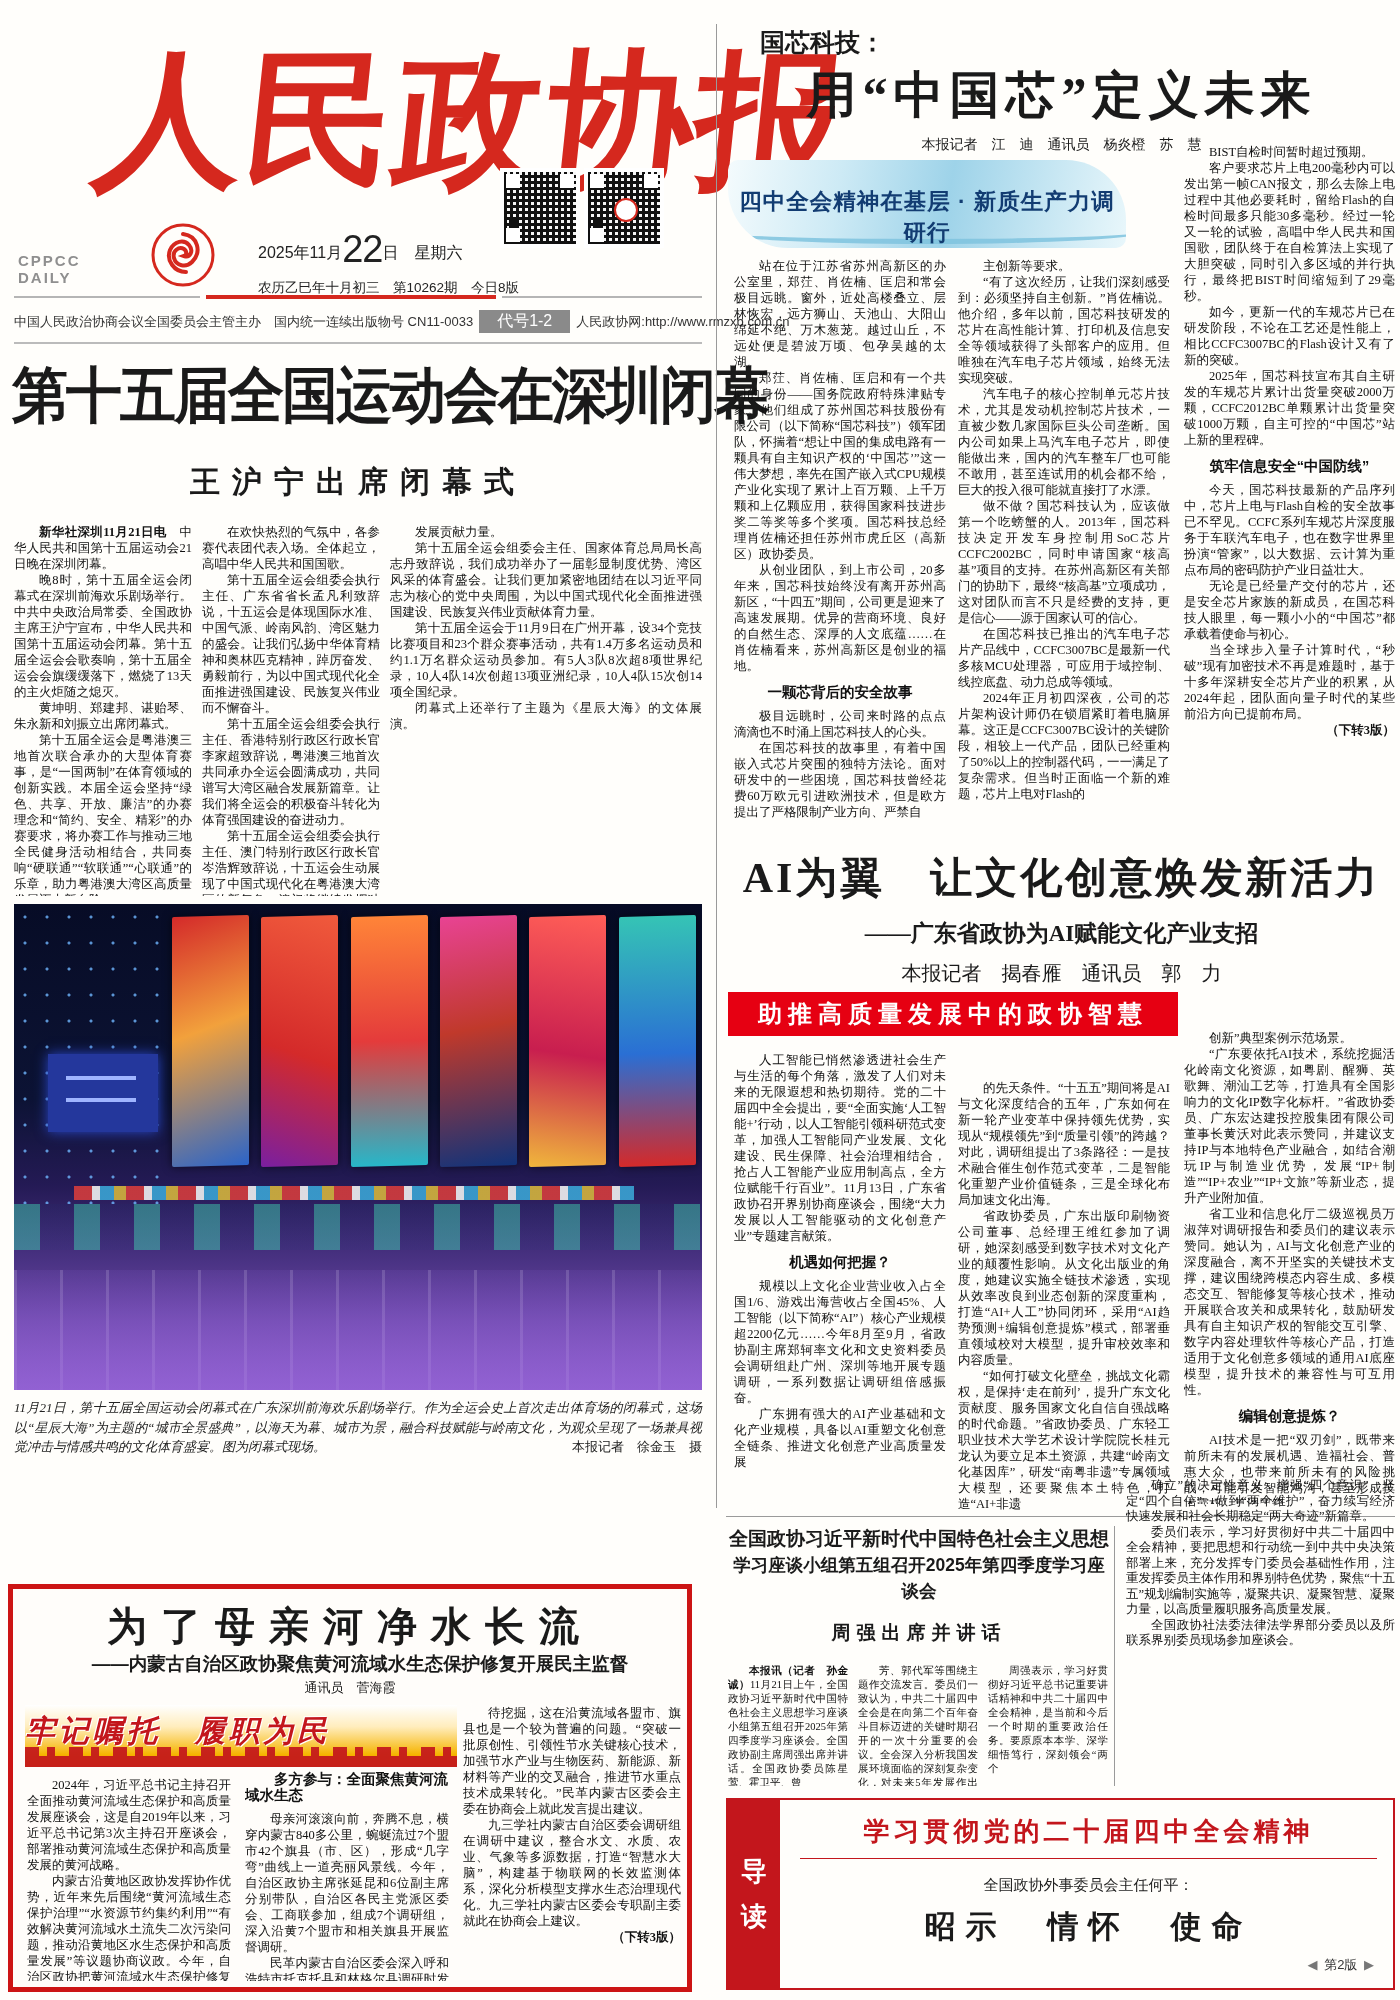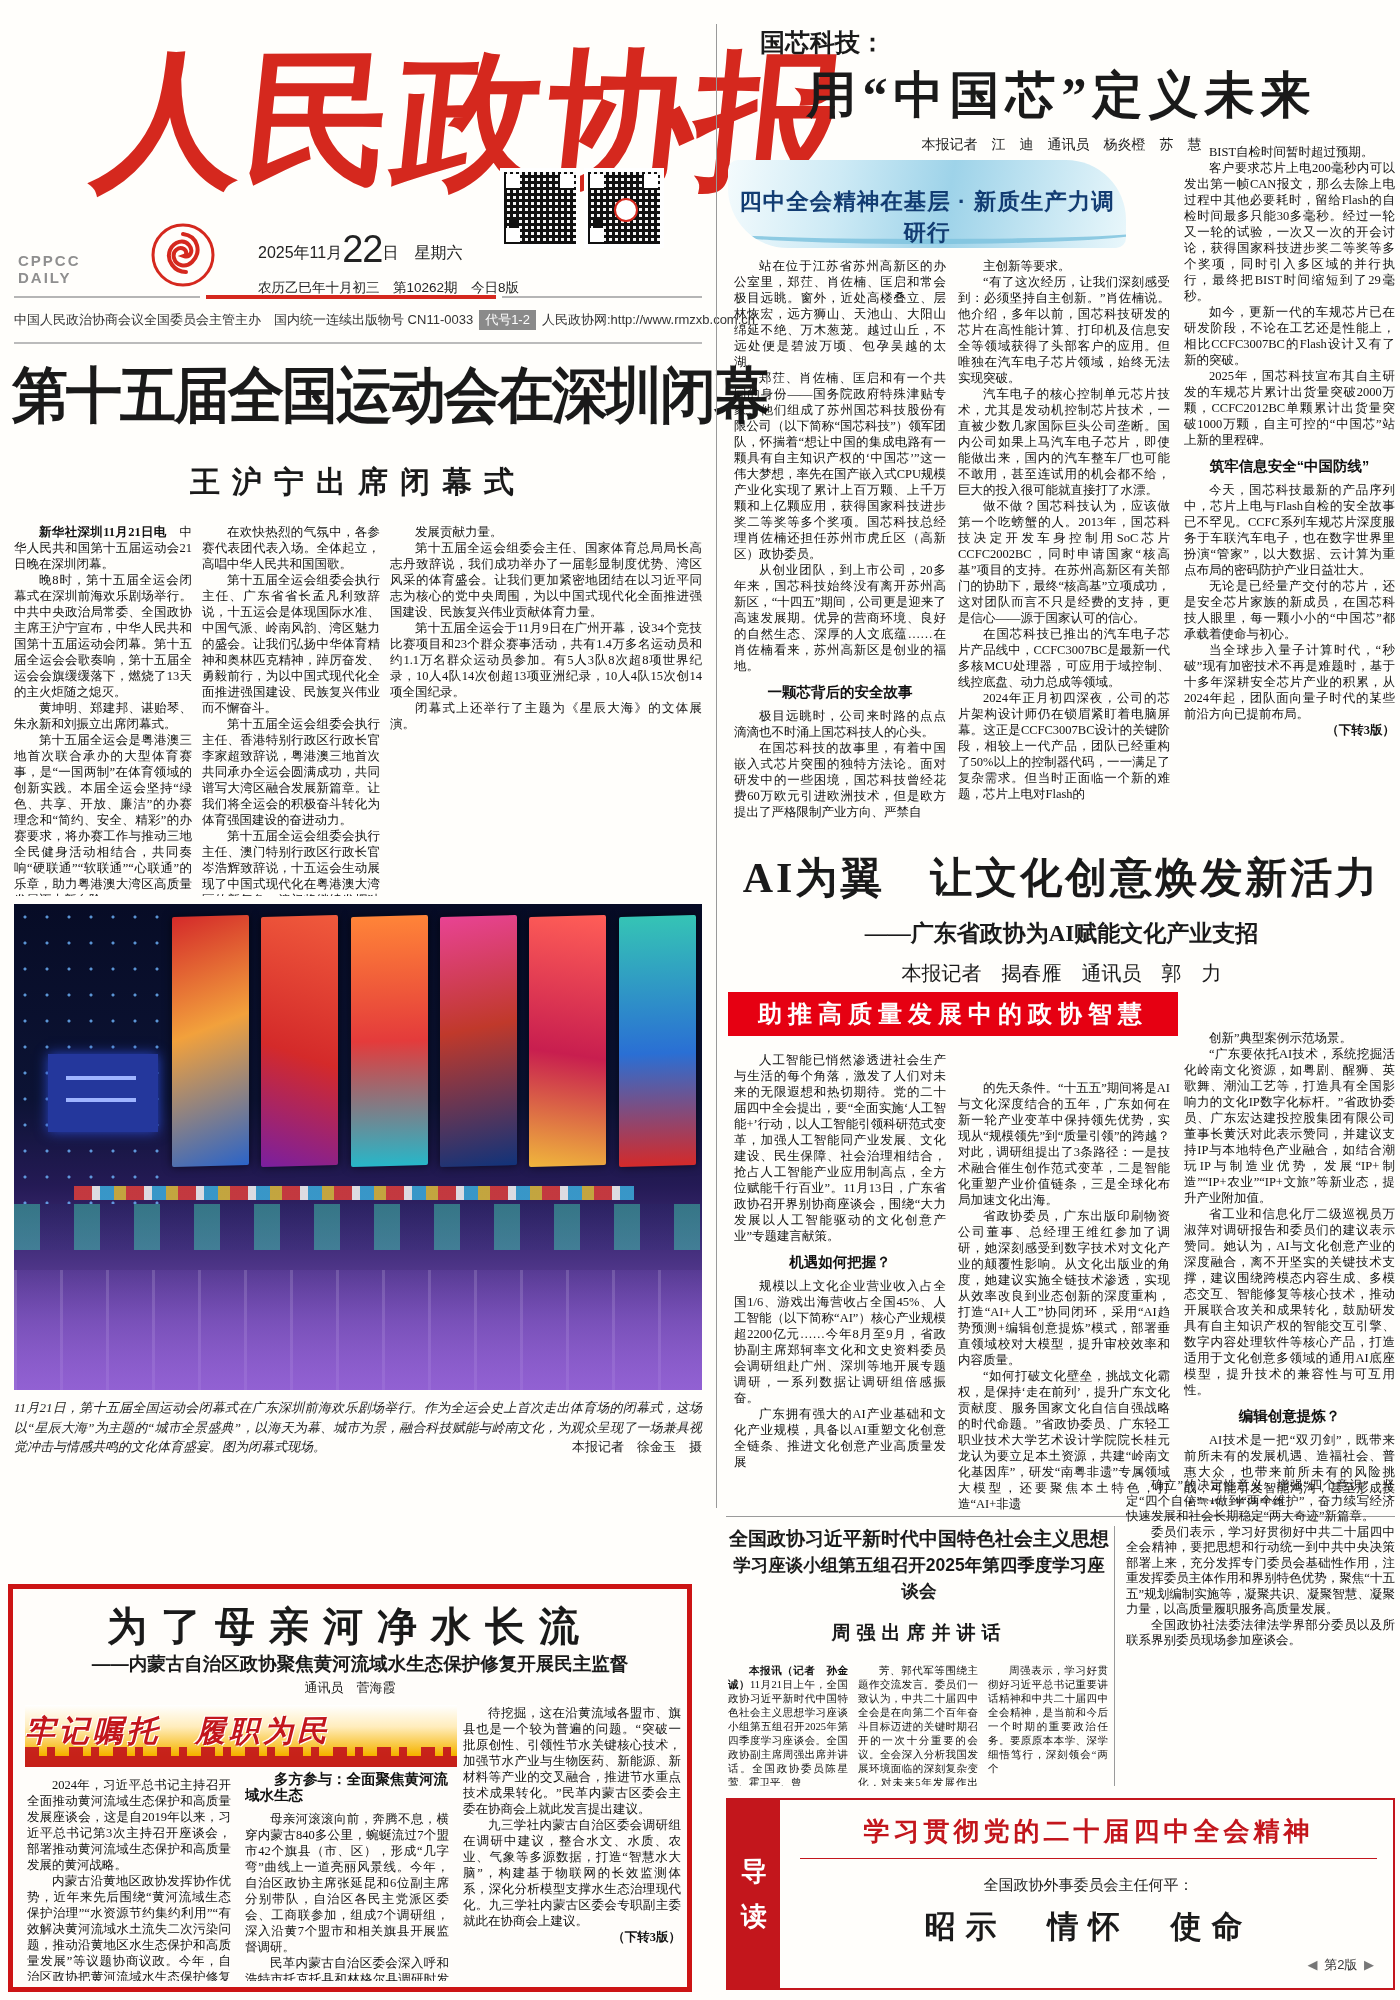--- a/index.html
+++ b/index.html
@@ -29,21 +29,21 @@
                     linear-gradient(#111,#111) 5px 5px/8px 8px no-repeat,
                     linear-gradient(#111,#111) right 5px top 5px/8px 8px no-repeat,
                     linear-gradient(#111,#111) 5px calc(100% - 16px)/8px 8px no-repeat; }
   .qr1 { left:504px; } .qr2 { left:588px; }
   .qr2:before { content:""; position:absolute; left:26px; top:26px; width:20px; height:20px; border-radius:50%;
         background:#fff; border:2px solid #d5281e; }
   .rule-gray1 { left:14px; top:296px; width:186px; height:2px; background:#b5b5b5; }
   .rule-red   { left:206px; top:295px; width:290px; height:4px; background:#d5281e; }
   .rule-gray2 { left:502px; top:296px; width:200px; height:2px; background:#b5b5b5; }
   .orgline { left:14px; top:310px; width:688px; text-align:center; font-size:13px; color:#333; white-space:nowrap; }
-  .orgline .badge { display:inline-block; background:#8a8a8a; color:#fff; padding:1px 6px; font-size:13px; margin:0 6px; }
+  .orgline .badge { display:inline-block; background:#8a8a8a; color:#fff; padding:1px 18px; font-size:16px; margin:0 6px; }
   .rule-bottom { left:14px; top:342px; width:688px; height:2px; background:#bbb; }
 
   
   .col { position:absolute; overflow:hidden; font-size:12.5px; line-height:16px; color:#111;
          font-family:"Liberation Serif","DejaVu Serif",serif; }
   .col p { text-indent:2em; text-align:justify; margin:0; }
   .col .sub { text-indent:0; text-align:center; font-weight:bold; font-size:14.5px;
               font-family:"Liberation Sans","DejaVu Sans",sans-serif; margin:10px 0 8px; }
   .jump { text-align:right; font-weight:bold; }
 
@@ -290,21 +290,21 @@
       <p>主创新等要求。</p>
       <p>“有了这次经历，让我们深刻感受到：必须坚持自主创新。”肖佐楠说。他介绍，多年以前，国芯科技研发的芯片在高性能计算、打印机及信息安全等领域获得了头部客户的应用。但唯独在汽车电子芯片领域，始终无法实现突破。</p>
       <p>汽车电子的核心控制单元芯片技术，尤其是发动机控制芯片技术，一直被少数几家国际巨头公司垄断。国内公司如果上马汽车电子芯片，即使能做出来，国内的汽车整车厂也可能不敢用，甚至连试用的机会都不给，巨大的投入很可能就直接打了水漂。</p>
       <p>做不做？国芯科技认为，应该做第一个吃螃蟹的人。2013年，国芯科技决定开发车身控制用SoC芯片CCFC2002BC，同时申请国家“核高基”项目的支持。在苏州高新区有关部门的协助下，最终“核高基”立项成功，这对团队而言不只是经费的支持，更是信心——源于国家认可的信心。</p>
       <p>在国芯科技已推出的汽车电子芯片产品线中，CCFC3007BC是最新一代多核MCU处理器，可应用于域控制、线控底盘、动力总成等领域。</p>
       <p>2024年正月初四深夜，公司的芯片架构设计师仍在锁眉紧盯着电脑屏幕。这正是CCFC3007BC设计的关键阶段，相较上一代产品，团队已经重构了50%以上的控制器代码，一一满足了复杂需求。但当时正面临一个新的难题，芯片上电对Flash的</p>
     </div>
   <div class="col gx-c3">
     <div>
         <p>BIST自检时间暂时超过预期。</p>
-        <p>客户要求芯片上电200毫秒内可以发出第一帧CAN报文，那么去除上电过程中其他必要耗时，留给Flash的自检时间最多只能30多毫秒。经过一轮又一轮的试验，一次又一次的开会讨论，获得国家科技进步奖二等奖等多个奖项，同时引入多区域的并行执行，最终把BIST时间缩短到了29毫秒。</p>
+        <p>客户要求芯片上电200毫秒内可以发出第一帧CAN报文，那么去除上电过程中其他必要耗时，留给Flash的自检时间最多只能30多毫秒。经过一轮又一轮的试验，高唱中华人民共和国国歌，团队终于在自检算法上实现了大胆突破，同时引入多区域的并行执行，最终把BIST时间缩短到了29毫秒。</p>
         <p>如今，更新一代的车规芯片已在研发阶段，不论在工艺还是性能上，相比CCFC3007BC的Flash设计又有了新的突破。</p>
         <p>2025年，国芯科技宣布其自主研发的车规芯片累计出货量突破2000万颗，CCFC2012BC单颗累计出货量突破1000万颗，自主可控的“中国芯”站上新的里程碑。</p>
       </div>
     <div class="sub">筑牢信息安全“中国防线”</div>
     <div>
         <p>今天，国芯科技最新的产品序列中，芯片上电与Flash自检的安全故事已不罕见。CCFC系列车规芯片深度服务于车联汽车电子，也在数字世界里扮演“管家”，以大数据、云计算为重点布局的密码防护产业日益壮大。</p>
         <p>无论是已经量产交付的芯片，还是安全芯片家族的新成员，在国芯科技人眼里，每一颗小小的“中国芯”都承载着使命与初心。</p>
         <p>当全球步入量子计算时代，“秒破”现有加密技术不再是难题时，基于十多年深耕安全芯片产业的积累，从2024年起，团队面向量子时代的某些前沿方向已提前布局。</p>
       </div>
     <div class="jump">（下转3版）</div>

